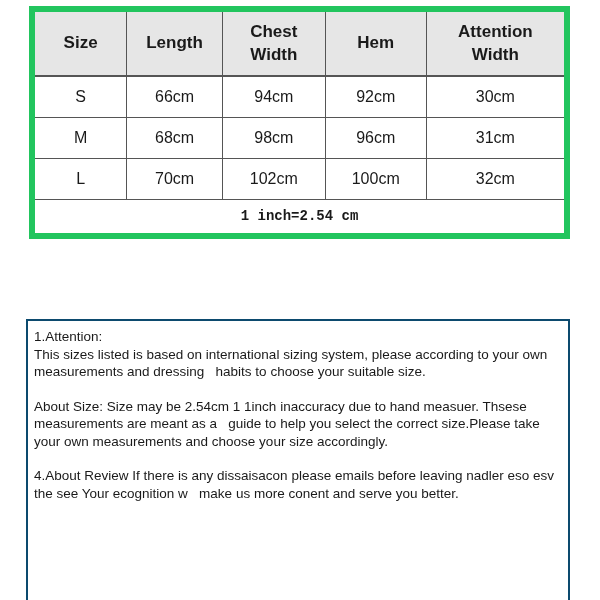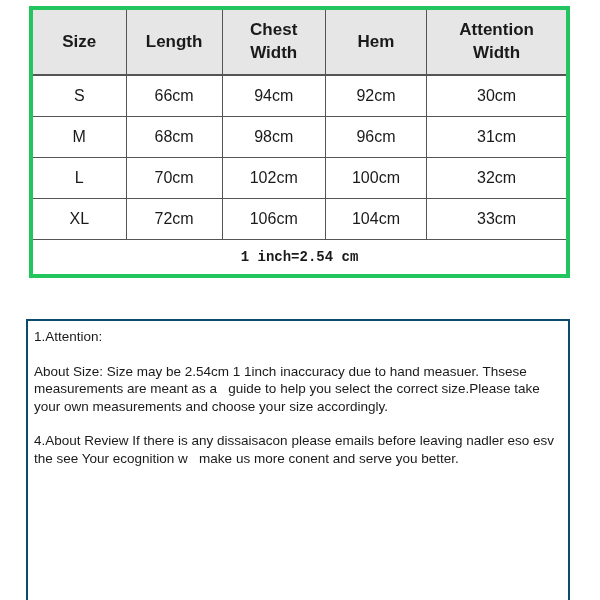--- a/index.html
+++ b/index.html
@@ -16,21 +16,21 @@
   .chart-wrap {
     position: absolute;
     left: 29px;
     top: 6px;
     width: 541px;
   }
   table.size-table {
     width: 100%;
     border-collapse: collapse;
     table-layout: fixed;
-    border: 4px solid #22c55e;
+    border: 6px solid #22c55e;
   }
   .size-table th, .size-table td {
     border: 1px solid #555555;
     text-align: center;
     vertical-align: middle;
     padding: 0;
   }
   .size-table th {
     background: #e6e6e6;
     font-size: 17px;
@@ -105,37 +105,31 @@
         <td>96cm</td>
         <td>31cm</td>
       </tr>
       <tr>
         <td>L</td>
         <td>70cm</td>
         <td>102cm</td>
         <td>100cm</td>
         <td>32cm</td>
       </tr>
-      <tr>
-        <td>XL</td>
-        <td>72cm</td>
-        <td>106cm</td>
-        <td>104cm</td>
-        <td>33cm</td>
-      </tr>
       <tr class="conversion-row">
         <td colspan="5">1 inch=2.54 cm</td>
       </tr>
     </tbody>
   </table>
 </div>
 
 <div class="notes-box">
   <div class="note-section">
     <div class="note-title">1.Attention:</div>
+    <div class="note-body">This sizes listed is based on international sizing system, please according to your own measurements and dressing   habits to choose your suitable size.</div>
   </div>
   <div class="note-section">
     <div class="note-body">About Size: Size may be 2.54cm 1 1inch inaccuracy due to hand measuer. Thsese measurements are meant as a   guide to help you select the correct size.Please take your own measurements and choose your size accordingly.</div>
   </div>
   <div class="note-section">
   </div>
   <div class="note-section">
     <div class="note-body">4.About Review If there is any dissaisacon please emails before leaving nadler eso esv the see Your ecognition w   make us more conent and serve you better.</div>
   </div>
 </div>

